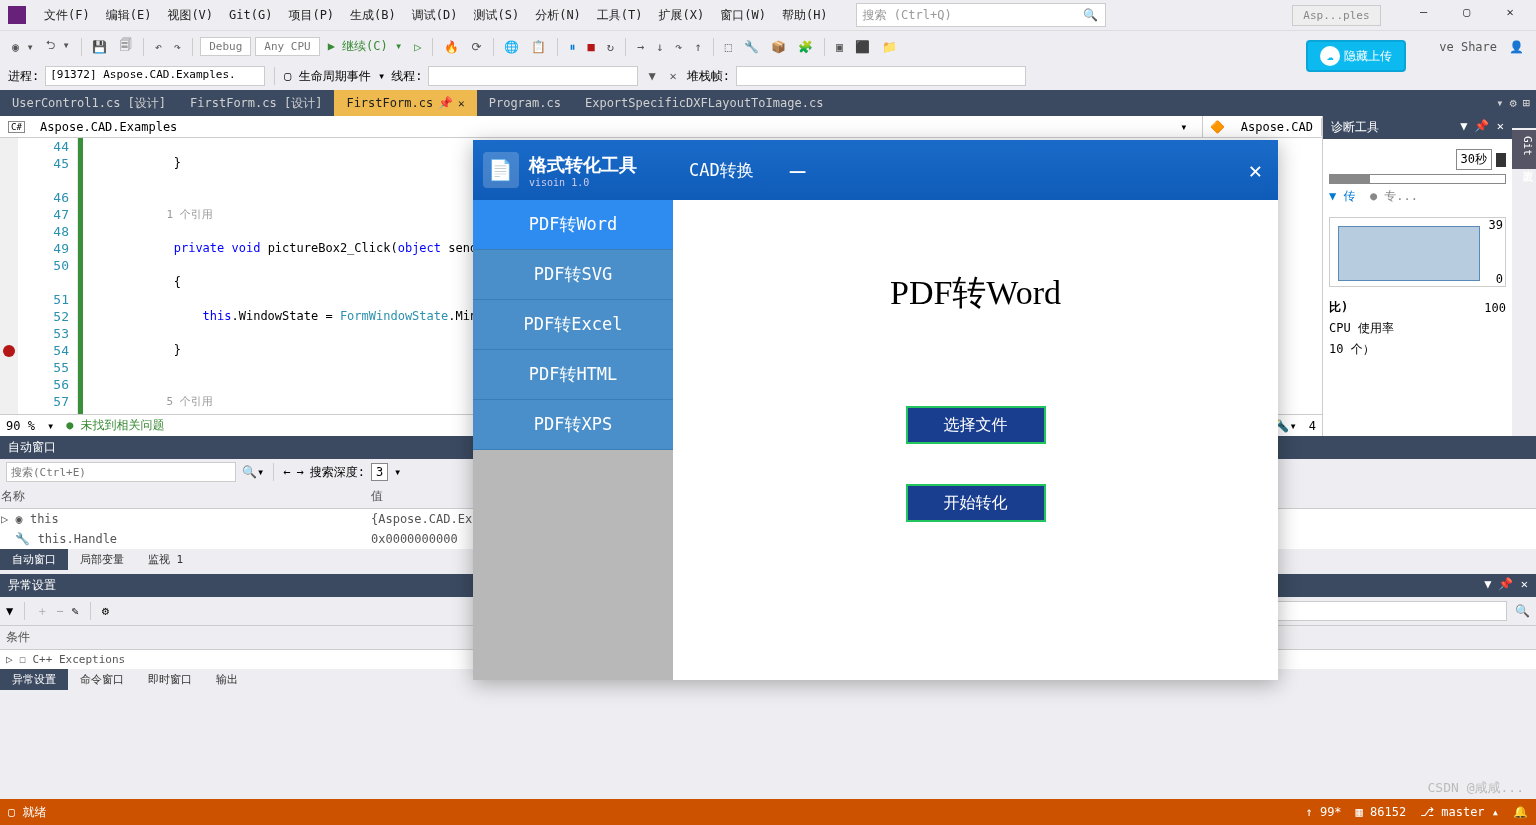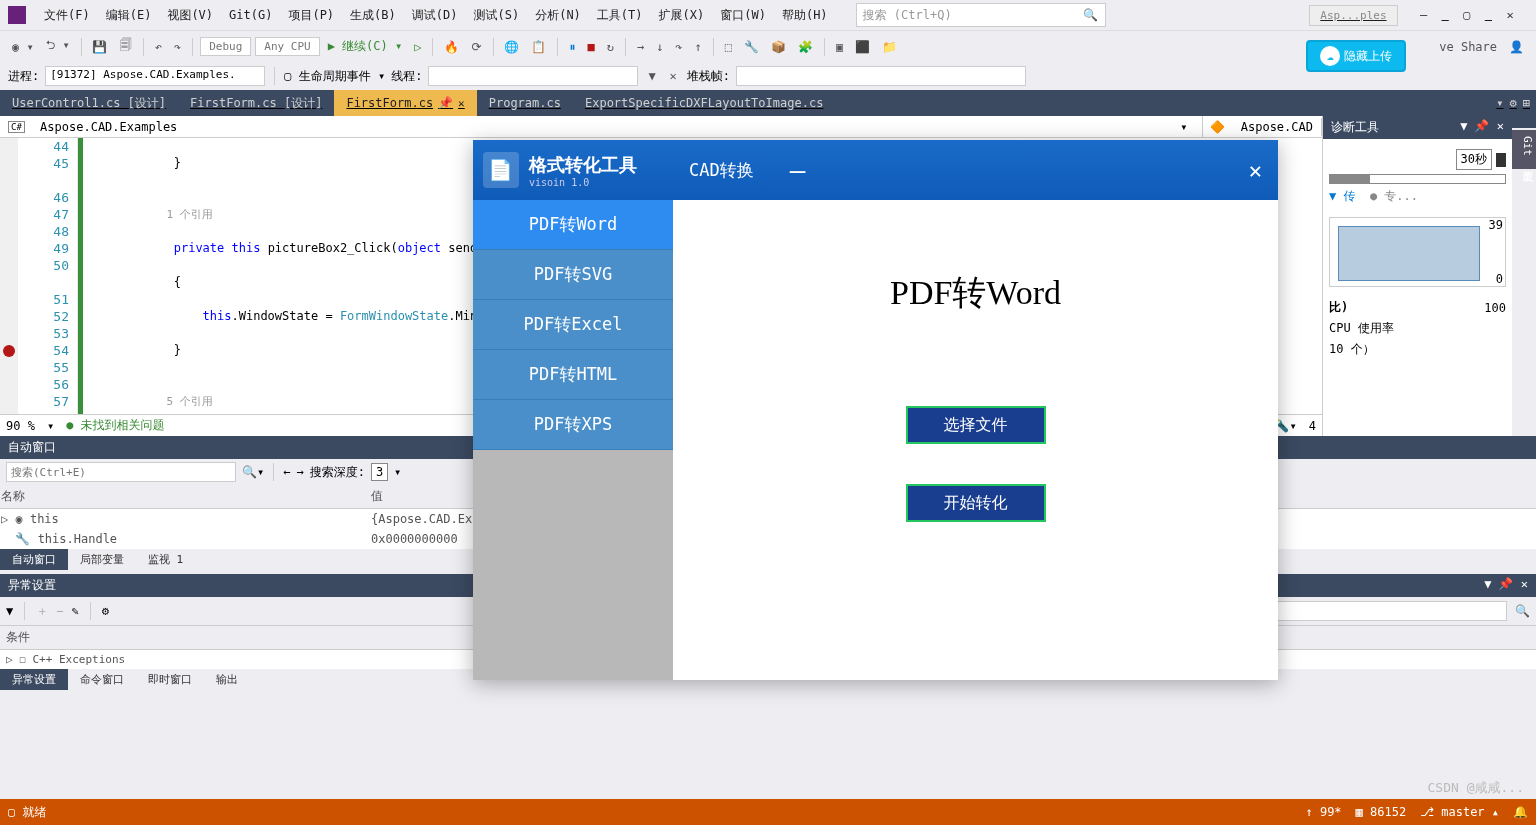--- a/index.html
+++ b/index.html
@@ -2,30 +2,30 @@
 <html><head>
 <meta charset="utf-8">
 <style>
 *{margin:0;padding:0;box-sizing:border-box;font-family:"Microsoft YaHei",Consolas,monospace;font-size:12px;}
 body{background:#eeeef2;overflow:hidden;width:1536px;height:825px;position:relative;}
 .titlebar{height:30px;background:#eeeef2;display:flex;align-items:center;padding:0 8px;color:#1e1e1e;}
 .titlebar .logo{width:18px;height:18px;background:#68217a;margin-right:10px;}
 .menu-item{padding:3px 8px;cursor:default;}
 .search-box{margin-left:20px;width:250px;height:24px;border:1px solid #ccc;background:#fff;padding:2px 6px;display:flex;align-items:center;color:#999;}
 .search-box .mag{margin-left:auto;}
-.title-right{margin-left:auto;display:flex;align-items:center;gap:8px;text-decoration:underline;}
+.title-right{margin-left:auto;display:flex;gap:25px;}
 .win-btns span{display:inline-block;width:36px;text-align:center;color:#333;}
 .toolbar{height:32px;background:#eeeef2;display:flex;align-items:center;padding:0 8px;gap:4px;border-top:1px solid #ddd;}
 .tb-btn{padding:2px 4px;color:#555;}
 .tb-sep{width:1px;height:18px;background:#ccc;margin:0 3px;}
 .tb-drop{padding:2px 8px;border:1px solid #ccc;background:#fff;color:#777;font-size:11px;}
 .play{color:#388a34;}
 .toolbar2{height:28px;background:#eeeef2;display:flex;align-items:center;padding:0 8px;gap:6px;font-size:11px;}
 .proc-drop{width:220px;height:20px;border:1px solid #ccc;background:#fff;padding:1px 4px;font-size:11px;}
-.tabs{height:26px;background:#3b4a61;display:flex;text-decoration:underline;}
+.tabs{height:26px;background:#3b4a61;display:flex;}
 .tab{padding:4px 12px;color:#d0d0d0;font-size:12px;display:flex;align-items:center;gap:5px;}
 .tab.active{background:#eeb94e;color:#1e1e1e;}
 .tab .x{font-size:11px;}
 .tab-tools{margin-left:auto;display:flex;align-items:center;padding:0 6px;color:#d0d0d0;gap:6px;}
 .main{display:flex;height:320px;}
 .editor{flex:1;background:#fff;display:flex;flex-direction:column;}
 .crumb{height:22px;border-bottom:1px solid #ccc;display:flex;align-items:center;font-size:11px;}
 .crumb-part{padding:2px 8px;border-right:1px solid #ccc;display:flex;align-items:center;gap:4px;}
 .crumb-arrow{margin-left:auto;padding:2px 6px;}
 .code-area{flex:1;display:flex;overflow:hidden;}
@@ -232,21 +232,21 @@
         <div class="ln">54</div>
           <div class="ln">55</div>
           <div class="ln">56</div>
         <div class="ln">57</div>
       </div>
       <div class="chg-col"></div>
       <div class="code">
 <div>            }</div>
 <div></div>
 <div class="ref">            1 个引用</div>
-<div><span>            </span><span class="kw">private this</span><span> pictureBox2_Click(</span><span class="kw">object</span><span> sender,</span></div>
+<div><span>            </span><span class="kw">private void</span><span> pictureBox2_Click(</span><span class="kw">object</span><span> sender,</span></div>
 <div>            {</div>
 <div><span>                </span><span class="kw">this</span><span>.WindowState = </span><span class="typ">FormWindowState</span><span>.Minimiz</span></div>
 <div>            }</div>
 <div></div>
 <div class="ref">            5 个引用</div>
 
 
 
 
 

